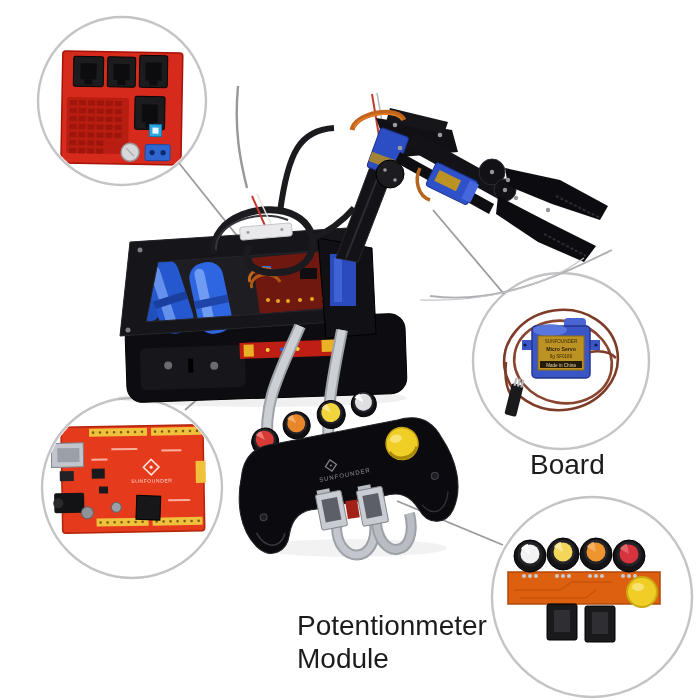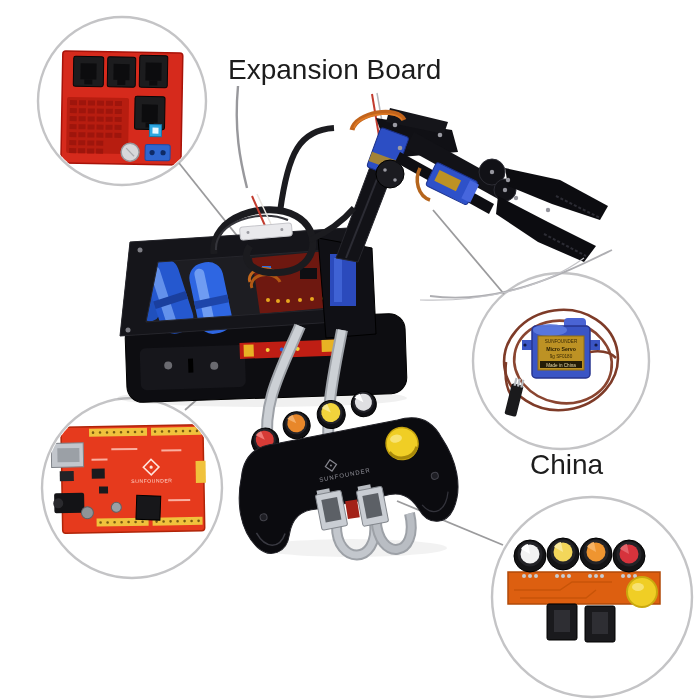--- a/index.html
+++ b/index.html
@@ -480,15 +480,18 @@
       <rect x="-31" y="10" width="13" height="6" fill="#b8bcc2"></rect>
       <rect x="-33" y="14" width="26" height="36" rx="2" fill="#c9cdd3" stroke="#83878d"></rect>
       <rect x="-28" y="20" width="16" height="23" fill="#5c6066"></rect>
       <rect x="10" y="14" width="13" height="6" fill="#b8bcc2"></rect>
       <rect x="8" y="18" width="26" height="36" rx="2" fill="#c9cdd3" stroke="#83878d"></rect>
       <rect x="13" y="24" width="16" height="23" fill="#5c6066"></rect>
     </g>
   </g>
 </svg>
 
-  <div class="callout-label" id="label-expansion">Expansion Board</div>
-  <div class="callout-label" id="label-servo">China</div>
+  <div class="callout-label" id="label-servo">Board</div>
+  <div class="callout-label" id="label-pot">
+    <div>Potentionmeter</div>
+    <div>Module</div>
+  </div>
 </div>
 
 </body></html>

